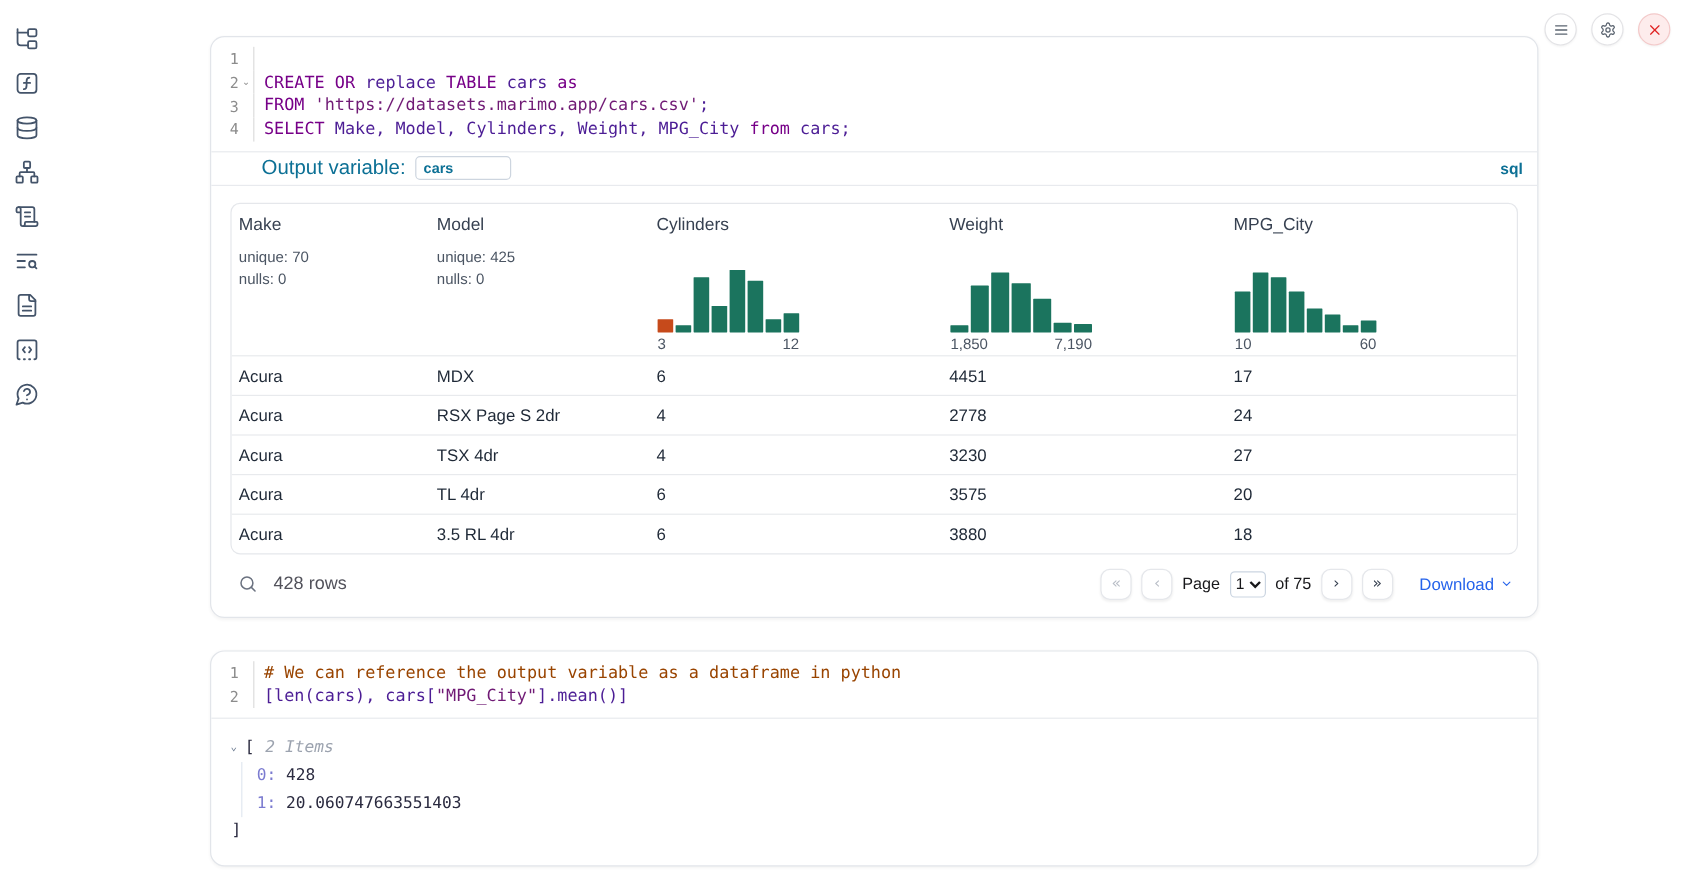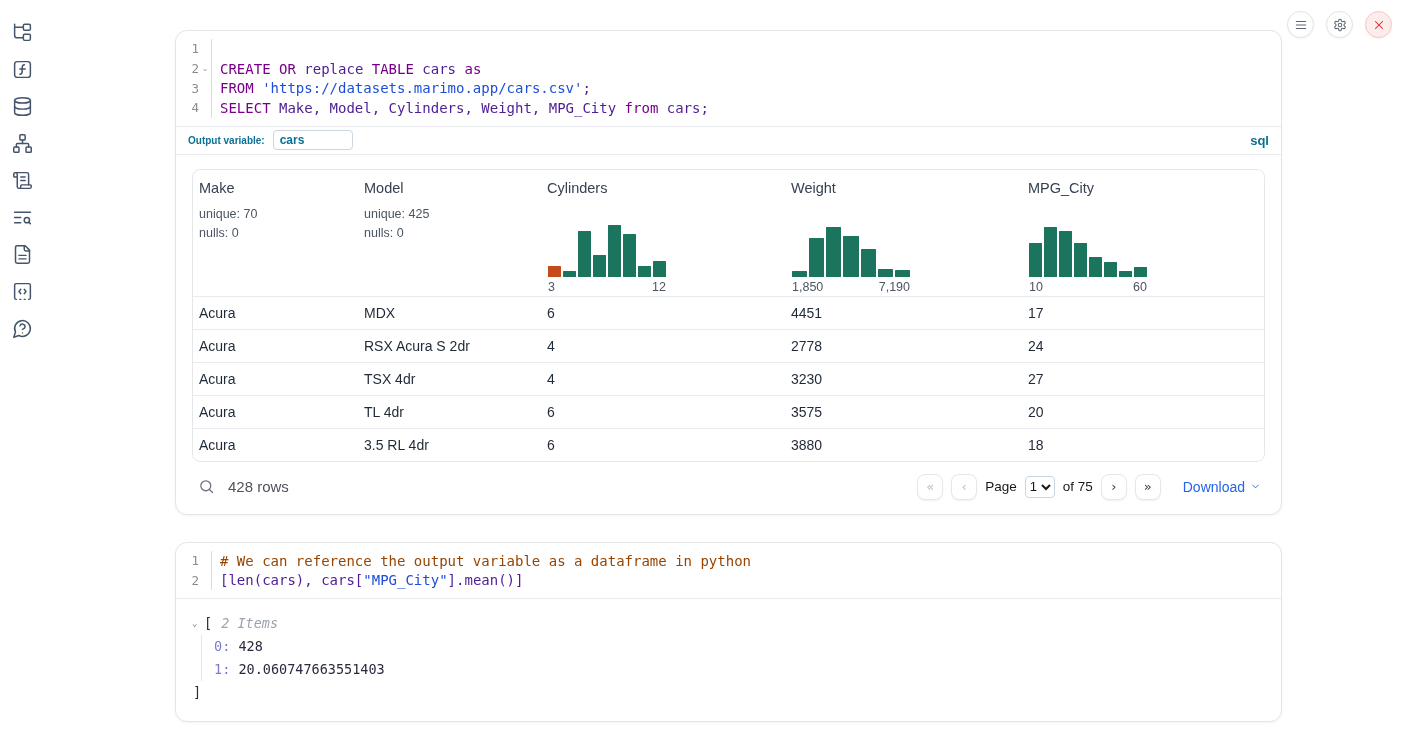--- a/index.html
+++ b/index.html
@@ -33,27 +33,27 @@
   .code-area { padding:8px 0; }
   .code-line { display:flex; height:19.7px; align-items:center; }
   .gutter { width:36px; flex:0 0 36px; align-self:stretch; display:flex;
     align-items:center; justify-content:flex-end; border-right:1px solid #ddd; }
   .ln { color:#8c8c8c; font:12.5px "DejaVu Sans Mono", monospace; }
   .fold { width:12px; font-size:8px; color:#9a9a9a; text-align:center; cursor:pointer; }
   .code-text { padding-left:8px; font:14px "DejaVu Sans Mono", monospace;
     white-space:pre; color:#000; }
   .tok-comment { color:#994400; }
   .tok-keyword { color:#770088; }
-  .tok-string  { color:#1d4ed8; }
+  .tok-string  { color:#701a75; }
   .tok-plain   { color:#4c1d95; }
 
   
   .outvar-bar { display:flex; align-items:center; gap:8px; padding:4px 12px;
     border-top:1px solid #e8eaee; border-bottom:1px solid #e8eaee; height:29px; }
-  .outvar-label { font-size:10px; font-weight:700; color:#0c7095; }
+  .outvar-label { font-size:17px; font-weight:400; color:#0c7095;margin-left:30px; }
   .outvar-input { width:80px; height:20px; padding:1px 6px; border:1px solid #cdd5df;
     border-radius:4px; font:700 12px "Liberation Sans", sans-serif; color:#0c7095; outline:none; }
   .lang-badge { margin-left:auto; font-size:13px; font-weight:700; color:#0c7095; }
 
   
   .output-region { padding:14px 16px 8px; }
   .data-table { border:1px solid #e5e7eb; border-radius:8px; overflow:hidden; }
   .thead { display:grid; grid-template-columns:165px 183px 244px 237px 1fr;
     padding-top:10px; }
   .th { padding-left:6px; cursor:pointer; }
@@ -328,21 +328,21 @@
         <div id="table-body">
             <div class="tr">
               <div class="td">Acura</div>
               <div class="td">MDX</div>
               <div class="td">6</div>
               <div class="td">4451</div>
               <div class="td">17</div>
             </div>
             <div class="tr">
               <div class="td">Acura</div>
-              <div class="td">RSX Acura S 2dr</div>
+              <div class="td">RSX Page S 2dr</div>
               <div class="td">4</div>
               <div class="td">2778</div>
               <div class="td">24</div>
             </div>
             <div class="tr">
               <div class="td">Acura</div>
               <div class="td">TSX 4dr</div>
               <div class="td">4</div>
               <div class="td">3230</div>
               <div class="td">27</div>

